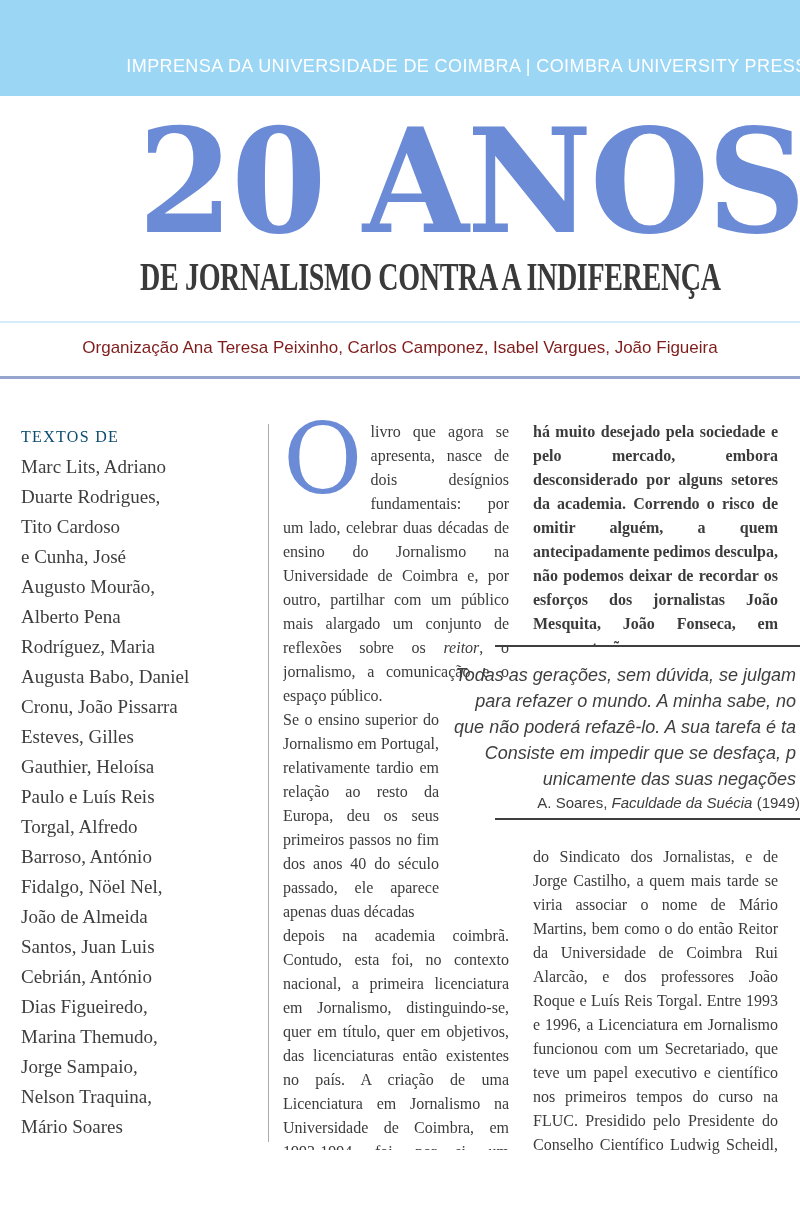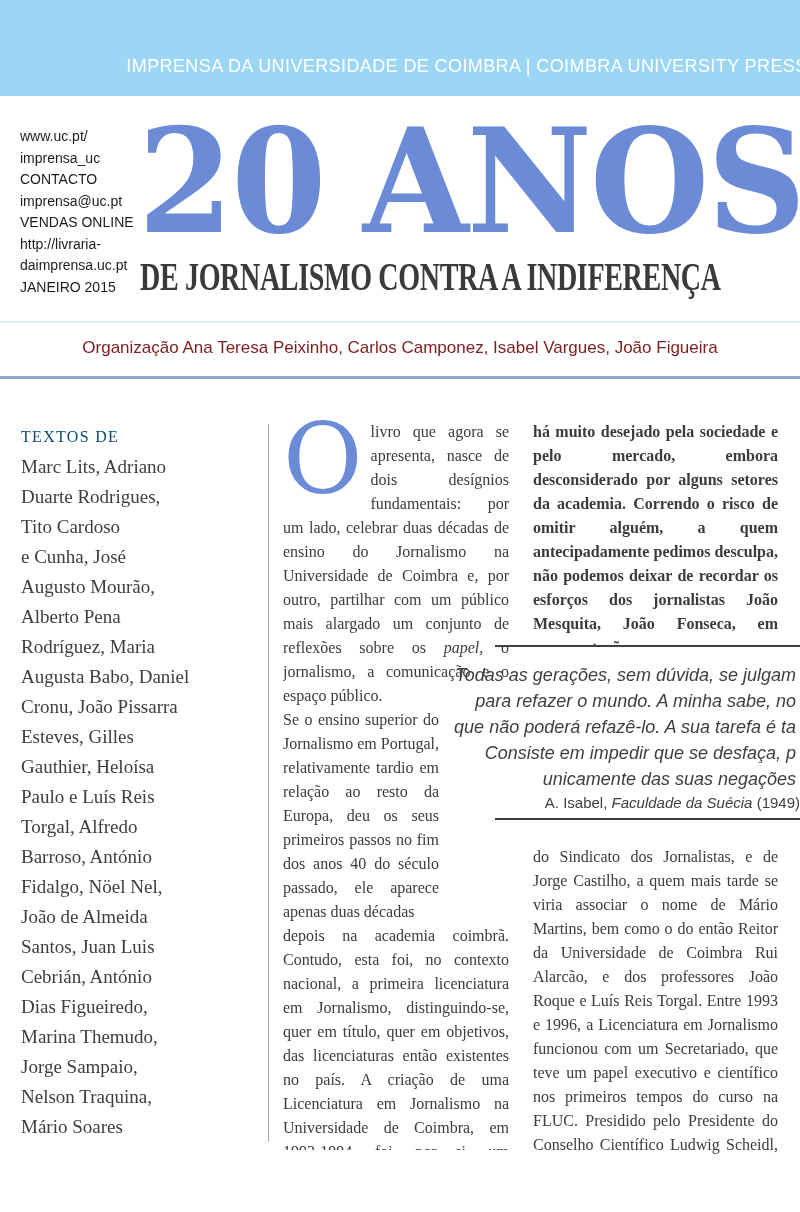--- a/index.html
+++ b/index.html
@@ -74,28 +74,20 @@
 </style>
 </head>
 <body>
 
 <div class="page">
 
   <div class="banner">
     <div class="banner-text">IMPRENSA DA UNIVERSIDADE DE COIMBRA | COIMBRA UNIVERSITY PRESS</div>
   </div>
 
-  <div class="contact">www.uc.pt/
-imprensa_uc
-CONTACTO
-imprensa@uc.pt
-VENDAS ONLINE
-http://livraria-
-daimprensa.uc.pt
-JANEIRO 2015</div>
 
   <div class="title">20 ANOS</div>
   <div class="subtitle">DE JORNALISMO CONTRA A INDIFERENÇA</div>
 
   <div class="rule-light"></div>
   <div class="org-line">Organização Ana Teresa Peixinho, Carlos Camponez, Isabel Vargues, João Figueira</div>
   <div class="rule-blue"></div>
 
   <div class="contrib-head">TEXTOS DE</div>
   <div class="contrib-names">Marc Lits, Adriano
@@ -118,35 +110,35 @@
 Cebrián, António
 Dias Figueiredo,
 Marina Themudo,
 Jorge Sampaio,
 Nelson Traquina,
 Mário Soares</div>
 
   <div class="col-divider"></div>
 
   <div class="col-mid">
-    <p class="body"><span class="dropcap">O</span><span>livro que agora se apresenta, nasce de dois desígnios fundamentais: por um lado, celebrar duas décadas de ensino do Jornalismo na Universidade de Coimbra e, por outro, partilhar com um público mais alargado um conjunto de reflexões sobre os </span><em>papel</em><span>, o jornalismo, a comunicação e o espaço público.</span></p>
+    <p class="body"><span class="dropcap">O</span><span>livro que agora se apresenta, nasce de dois desígnios fundamentais: por um lado, celebrar duas décadas de ensino do Jornalismo na Universidade de Coimbra e, por outro, partilhar com um público mais alargado um conjunto de reflexões sobre os </span><em>reitor</em><span>, o jornalismo, a comunicação e o espaço público.</span></p>
     <p class="body narrow">Se o ensino superior do Jornalismo em Portugal, relativamente tardio em relação ao resto da Europa, deu os seus primeiros passos no fim dos anos 40 do século passado, ele aparece apenas duas décadas</p>
     <p class="body">depois na academia coimbrã. Contudo, esta foi, no contexto nacional, a primeira licenciatura em Jornalismo, distinguindo-se, quer em título, quer em objetivos, das licenciaturas então existentes no país. A criação de uma Licenciatura em Jornalismo na Universidade de Coimbra, em 1993-1994, foi, por si, um acontecimento. Com efeito foi necessário que reitor, professores e jornalistas ousassem atualizar a oferta curricular da Faculdade de Letras, oferecendo um curso</p>
   </div>
 
   <div class="col-right-top">
     <p class="body">há muito desejado pela sociedade e pelo mercado, embora desconsiderado por alguns setores da academia. Correndo o risco de omitir alguém, a quem antecipadamente pedimos desculpa, não podemos deixar de recordar os esforços dos jornalistas João Mesquita, João Fonseca, em representação</p>
   </div>
 
   <div class="quote-rule top"></div>
   <div class="quote-lines">Todas as gerações, sem dúvida, se julgam
 para refazer o mundo. A minha sabe, no
 que não poderá refazê-lo. A sua tarefa é ta
 Consiste em impedir que se desfaça, p
 unicamente das suas negações</div>
-  <div class="quote-attr"><span>A. Isabel, </span><em>Faculdade da Suécia</em><span> (1949)</span></div>
+  <div class="quote-attr"><span>A. Soares, </span><em>Faculdade da Suécia</em><span> (1949)</span></div>
   <div class="quote-rule bottom"></div>
 
   <div class="col-right-bottom">
     <p class="body">do Sindicato dos Jornalistas, e de Jorge Castilho, a quem mais tarde se viria associar o nome de Mário Martins, bem como o do então Reitor da Universidade de Coimbra Rui Alarcão, e dos professores João Roque e Luís Reis Torgal. Entre 1993 e 1996, a Licenciatura em Jornalismo funcionou com um Secretariado, que teve um papel executivo e científico nos primeiros tempos do curso na FLUC. Presidido pelo Presidente do Conselho Científico Ludwig Scheidl, este</p>
   </div>
 
 </div>
 
 </body></html>

